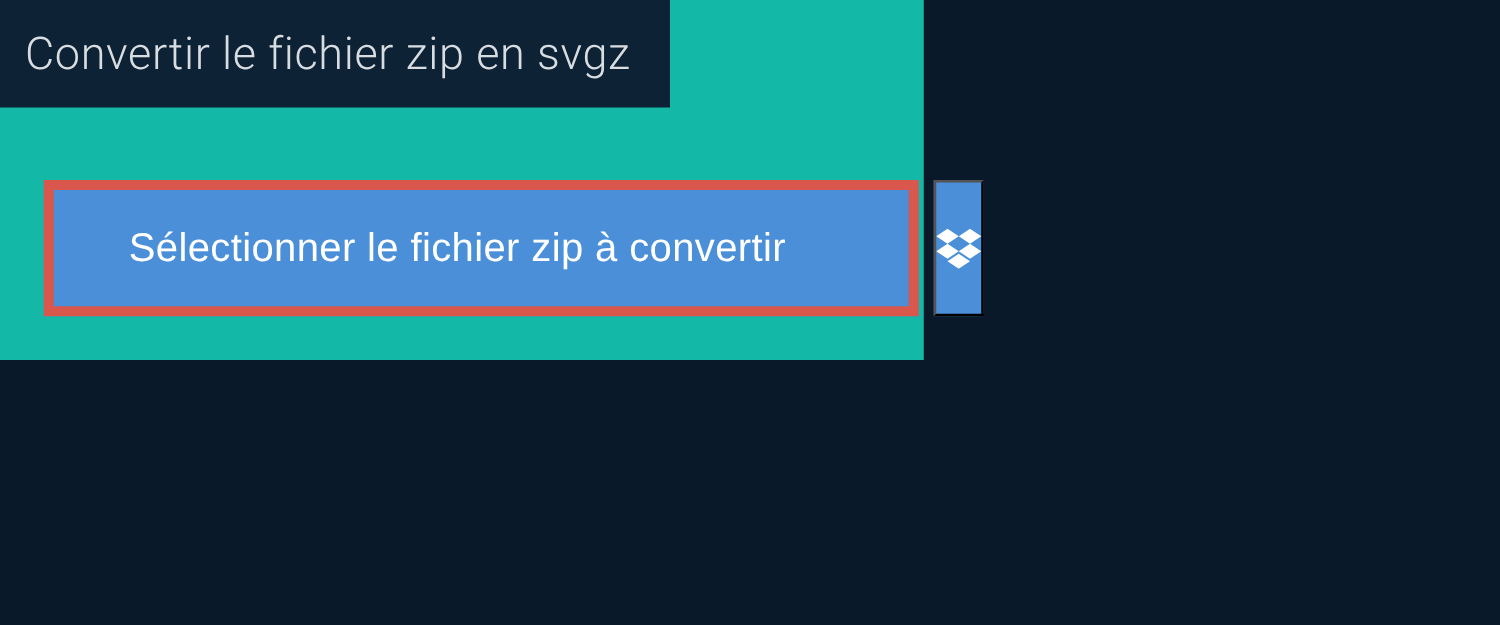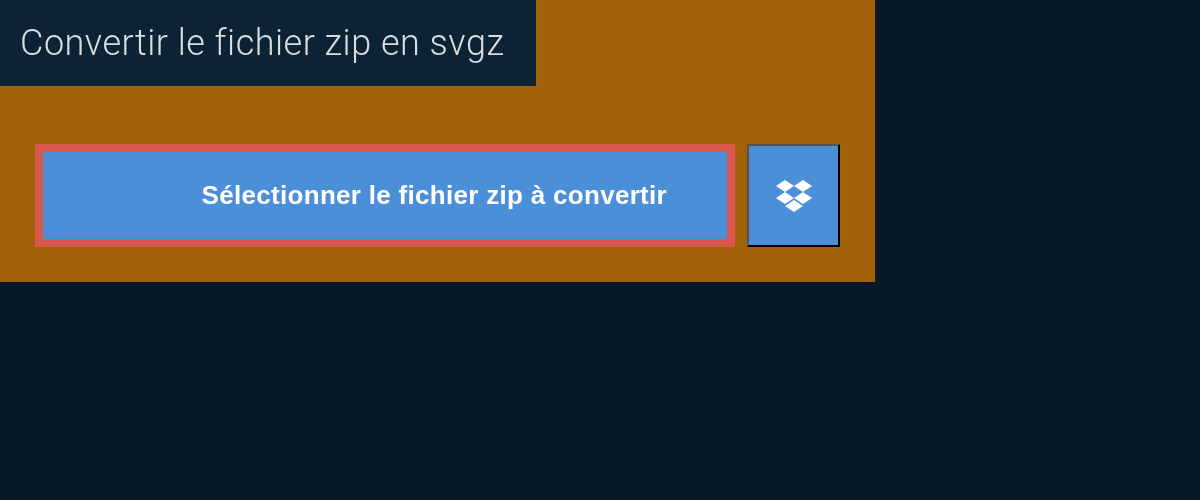--- a/index.html
+++ b/index.html
@@ -8,22 +8,22 @@
       box-sizing: border-box;
     }
     body {
       width: 1200px;
       height: 500px;
       background-color: #0a1929;
       font-family: -apple-system, BlinkMacSystemFont, "Segoe UI", Roboto, Helvetica, Arial, sans-serif;
       overflow: hidden;
     }
     .container {
-      background-color: #a16207;
-      width: 875px;
+      background-color: #14b8a6;
+      width: 739px;
       margin: 0;
       padding-bottom: 35px;
     }
     .title-bar {
       background-color: #0e2235;
       display: inline-block;
       padding: 22px 32px 22px 20px;
     }
     .title {
       color: #d8dde2;
@@ -33,27 +33,27 @@
     }
     .button-row {
       display: flex;
       gap: 12px;
       padding: 58px 35px 0 35px;
     }
     .select-button {
       background-color: #4a8fd8;
       border: 8px solid #d9574c;
       color: #ffffff;
-      font-size: 26px;
-      font-weight: 700;
+      font-size: 32px;
+      font-weight: 400;
       padding: 28px 60px;
       cursor: pointer;
       flex: 0 0 auto;
       width: 700px;
-      text-align: right;
+      text-align: left;
       letter-spacing: 0.3px;
     }
     .dropbox-button {
       background-color: #4a8fd8;
       width: 95px;
       display: flex;
       align-items: center;
       justify-content: center;
       cursor: pointer;
     }

